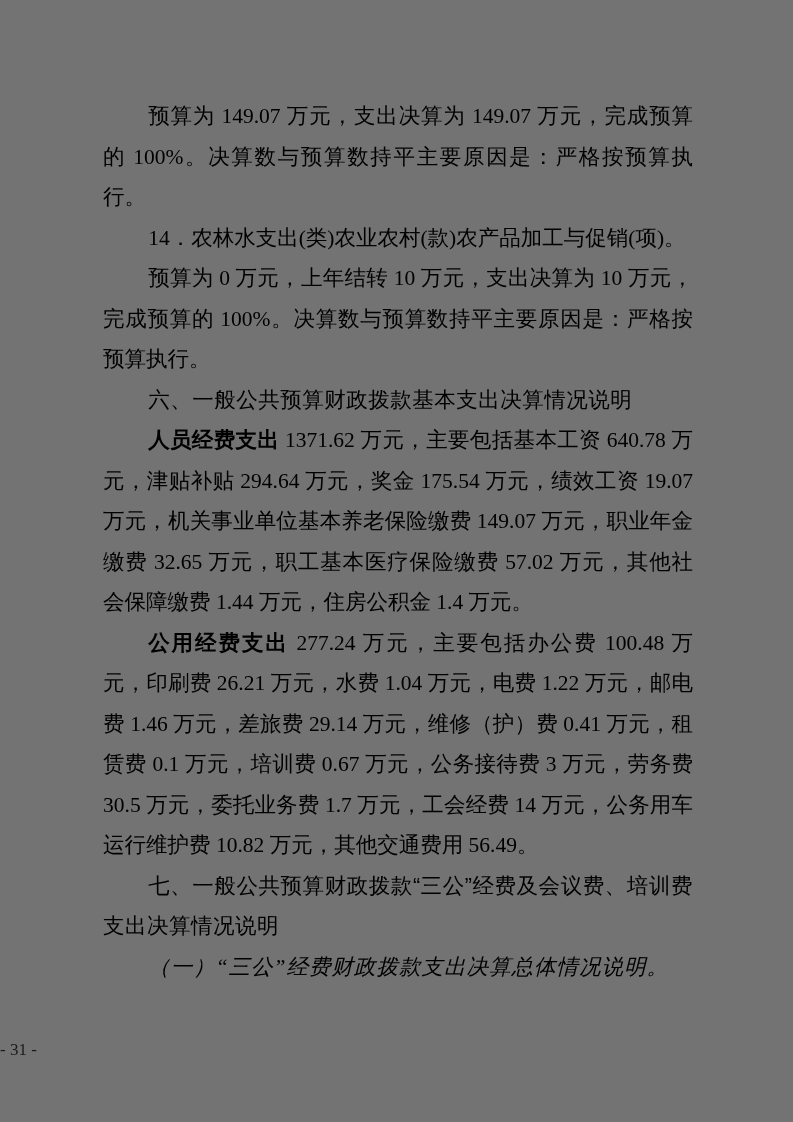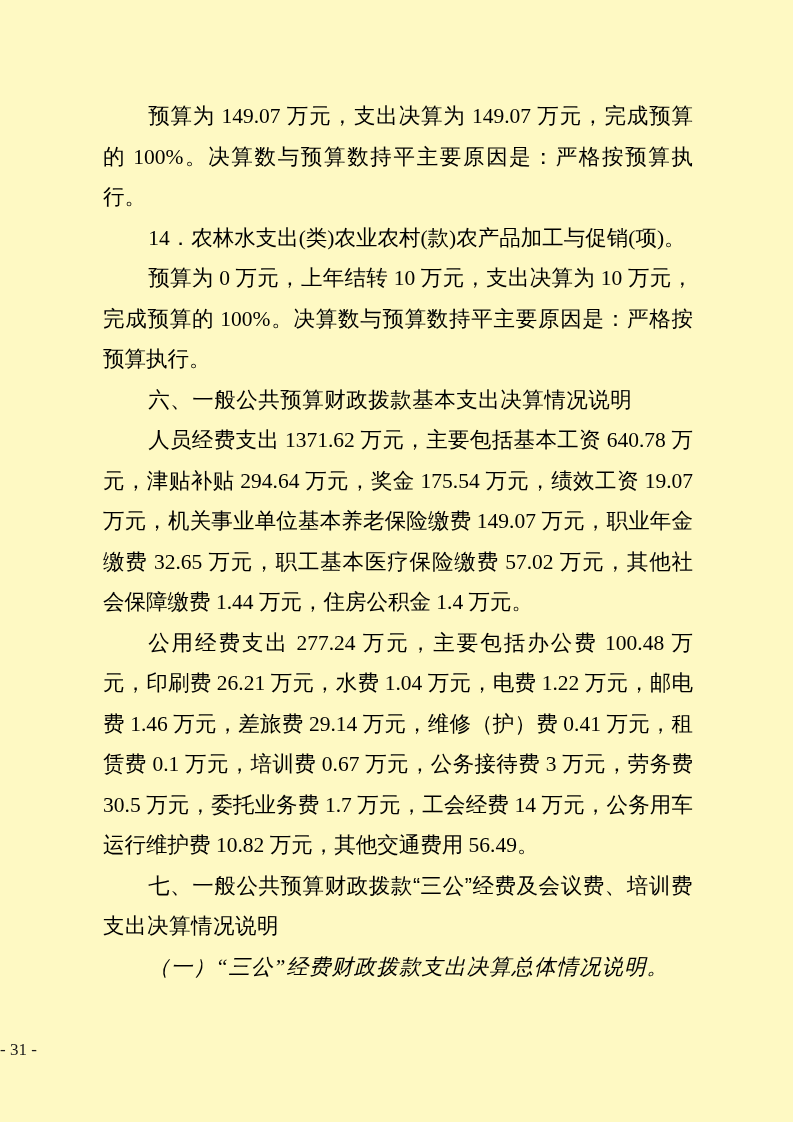--- a/index.html
+++ b/index.html
@@ -4,21 +4,21 @@
 <style>
   html, body {
     margin: 0;
     padding: 0;
     background: #ffffff;
   }
   .page {
     position: relative;
     width: 793px;
     height: 1122px;
-    background: #fef9c3;
+    background: #737373;
     overflow: hidden;
     color: #000;
   }
   .content {
     position: absolute;
     left: 103px;
     right: 100px;
     top: 96px;
     font-family: "Liberation Serif", "DejaVu Serif", serif;
     font-size: 21.5px;
@@ -40,21 +40,21 @@
     font-family: "Liberation Sans", "DejaVu Sans", sans-serif;
     letter-spacing: 0.5px;
   }
   
   p.h-kaiti {
     font-weight: 400;
     font-style: italic;
     letter-spacing: 1px;
   }
   .lead {
-    font-weight: 400;
+    font-weight: 700;
   }
   .footer {
     position: absolute;
     left: 0;
     right: 0;
     bottom: 62px;
     text-align: left;
     font-family: "Liberation Serif", "DejaVu Serif", serif;
     font-size: 17px;
     color: #1a1a1a;

